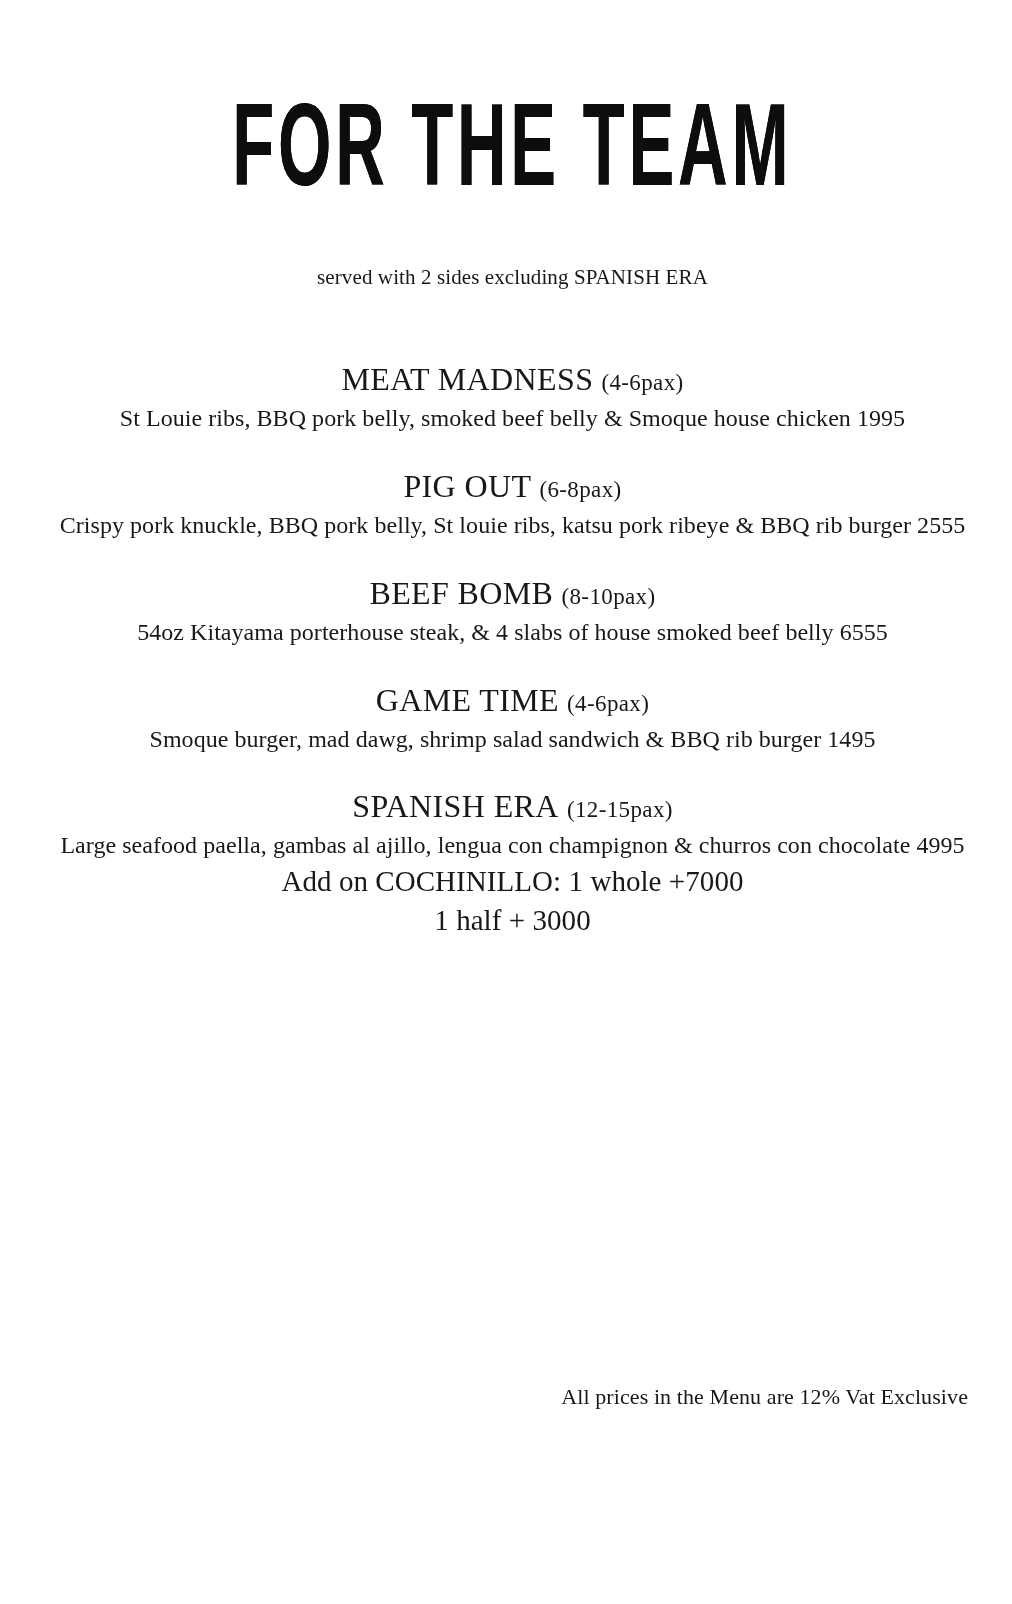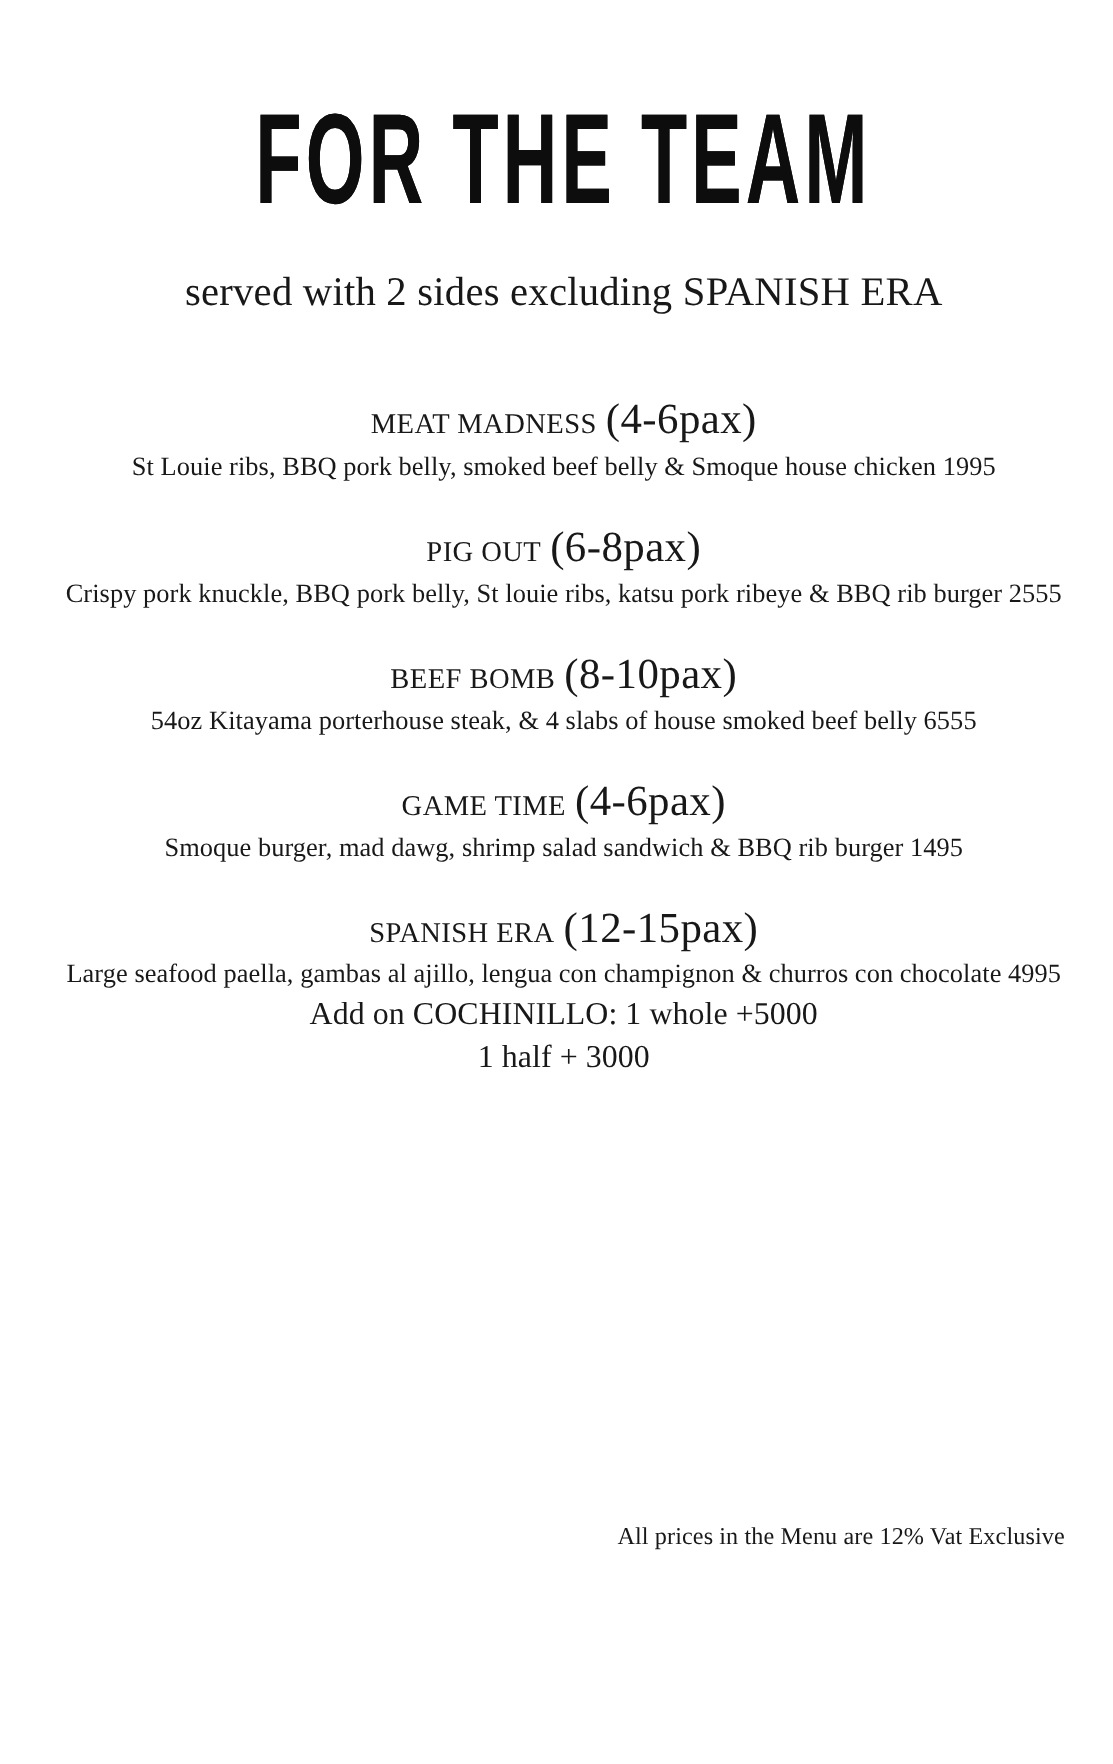--- a/index.html
+++ b/index.html
@@ -56,22 +56,22 @@
         #ffffff 6px, #ffffff 9px,
         #0d0d0d 9px, #0d0d0d 100%);
     -webkit-background-clip: text;
     background-clip: text;
     -webkit-text-fill-color: transparent;
     color: transparent;
   }
 
   
   .subtitle {
-    margin-top: 48px;
-    font-size: 37px;
+    margin-top: 69px;
+    font-size: 21px;
     line-height: 1.2;
     letter-spacing: 0.005em;
     text-align: center;
   }
 
   
   .menu {
     margin-top: 68px;
     width: 930px;
     display: flex;
@@ -84,22 +84,22 @@
     margin-bottom: 30px;
   }
   .item:last-child { margin-bottom: 0; }
 
   .item-head {
     font-size: 31px;
     line-height: 1.32;
     letter-spacing: 0.012em;
     white-space: nowrap;
   }
-  .item-name { font-size: 26px; }
-  .item-pax  { font-size: 39px; }
+  .item-name { font-size: 32px; }
+  .item-pax  { font-size: 23px; }
 
   .item-desc {
     font-size: 24px;
     line-height: 1.33;
     letter-spacing: 0.002em;
     margin-top: 2px;
     padding: 0 6px;
   }
   .item-extra {
     font-size: 29px;
@@ -164,21 +164,21 @@
       </div>
       <div class="item-desc">Smoque burger, mad dawg, shrimp salad sandwich &amp; BBQ rib burger 1495</div>
     </div>
 
     <div class="item">
       <div class="item-head">
         <span class="item-name">SPANISH ERA</span>
         <span class="item-pax">(12-15pax)</span>
       </div>
       <div class="item-desc">Large seafood paella, gambas al ajillo, lengua con champignon &amp; churros con chocolate 4995</div>
-      <div class="item-extra">Add on COCHINILLO: 1 whole +5000</div>
+      <div class="item-extra">Add on COCHINILLO: 1 whole +7000</div>
       <div class="item-extra">1 half + 3000</div>
     </div>
 
   </div>
 
   <div class="footer">All prices in the Menu are 12% Vat Exclusive</div>
 
 </div>
 
 </body></html>

